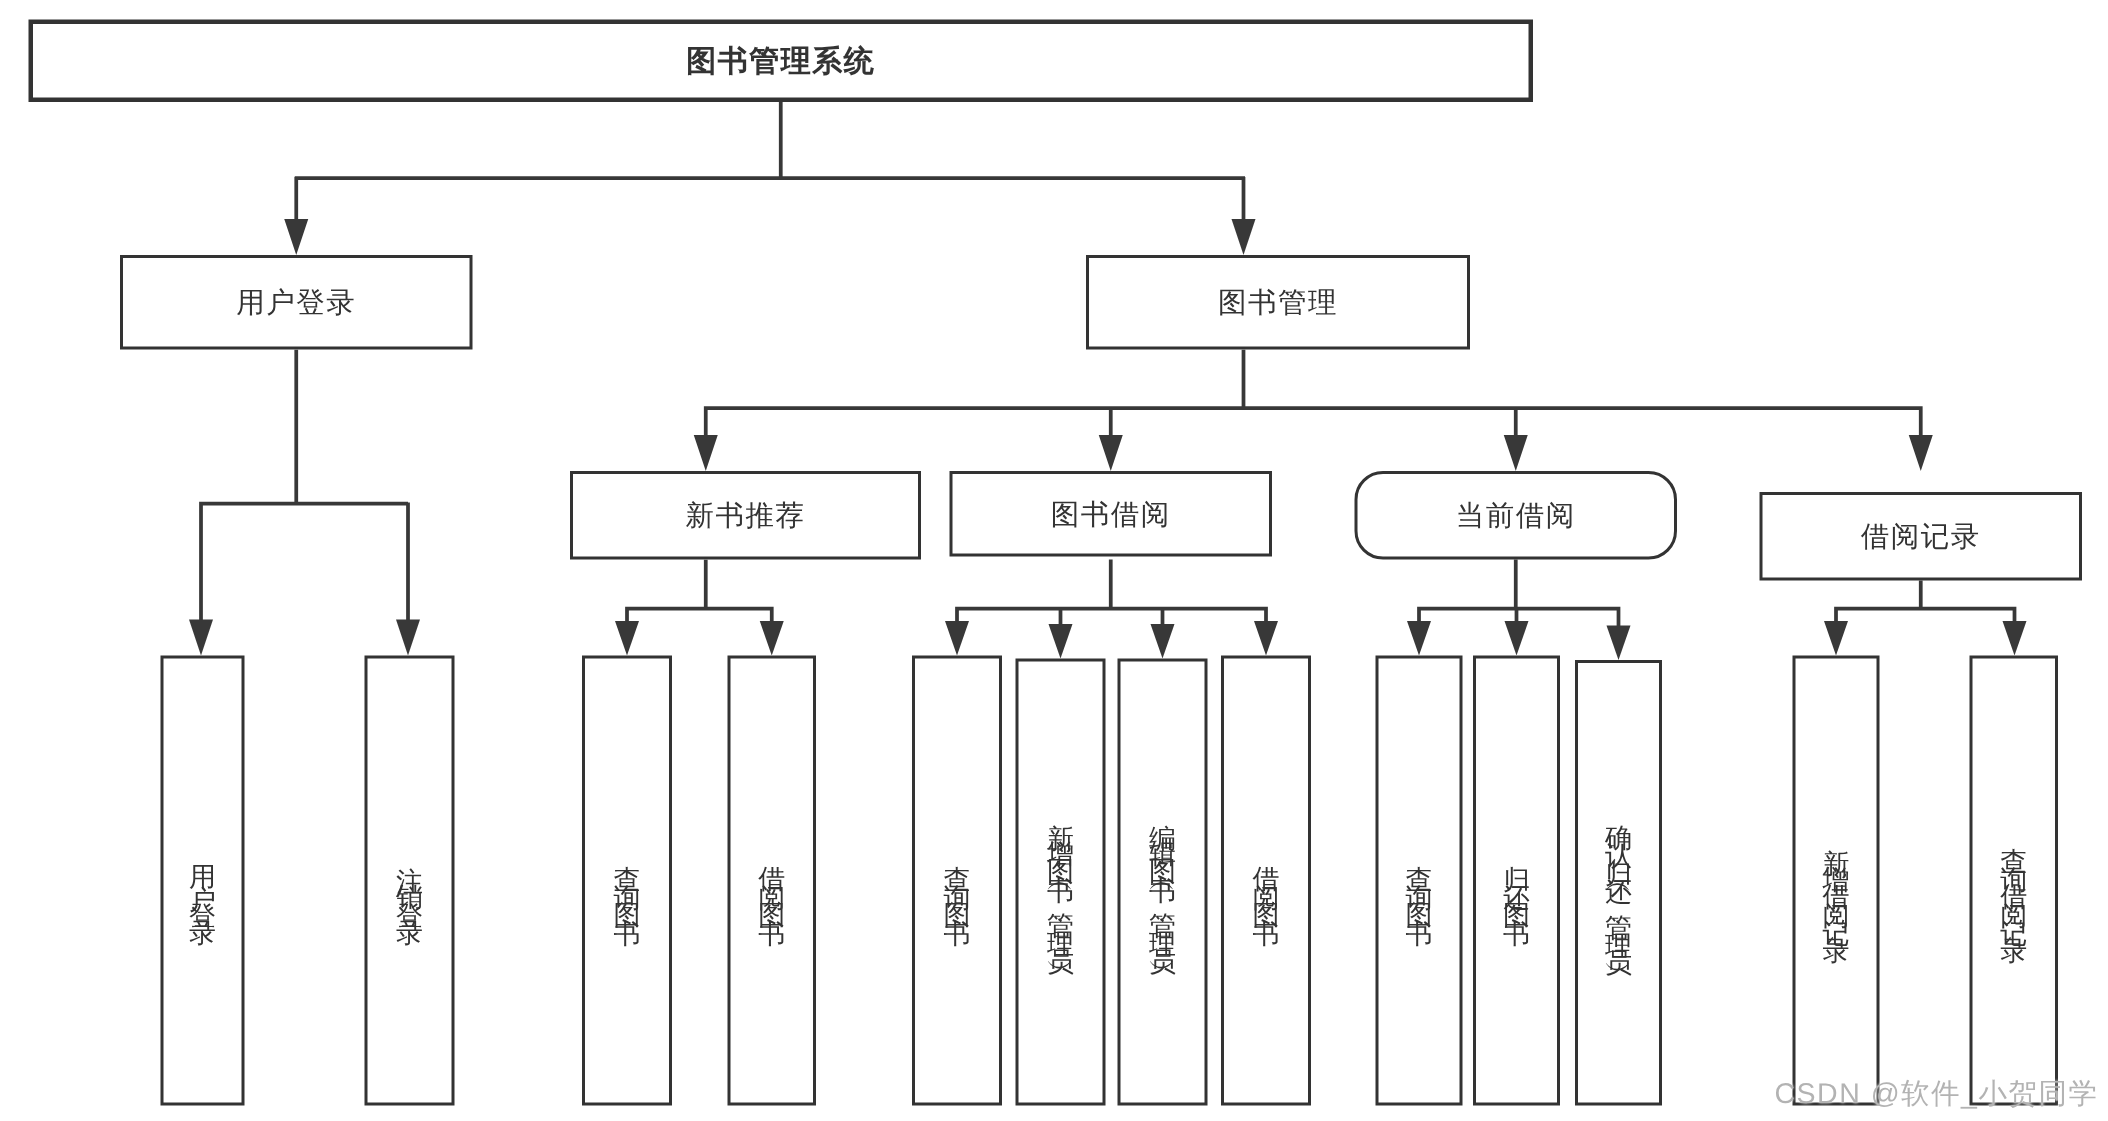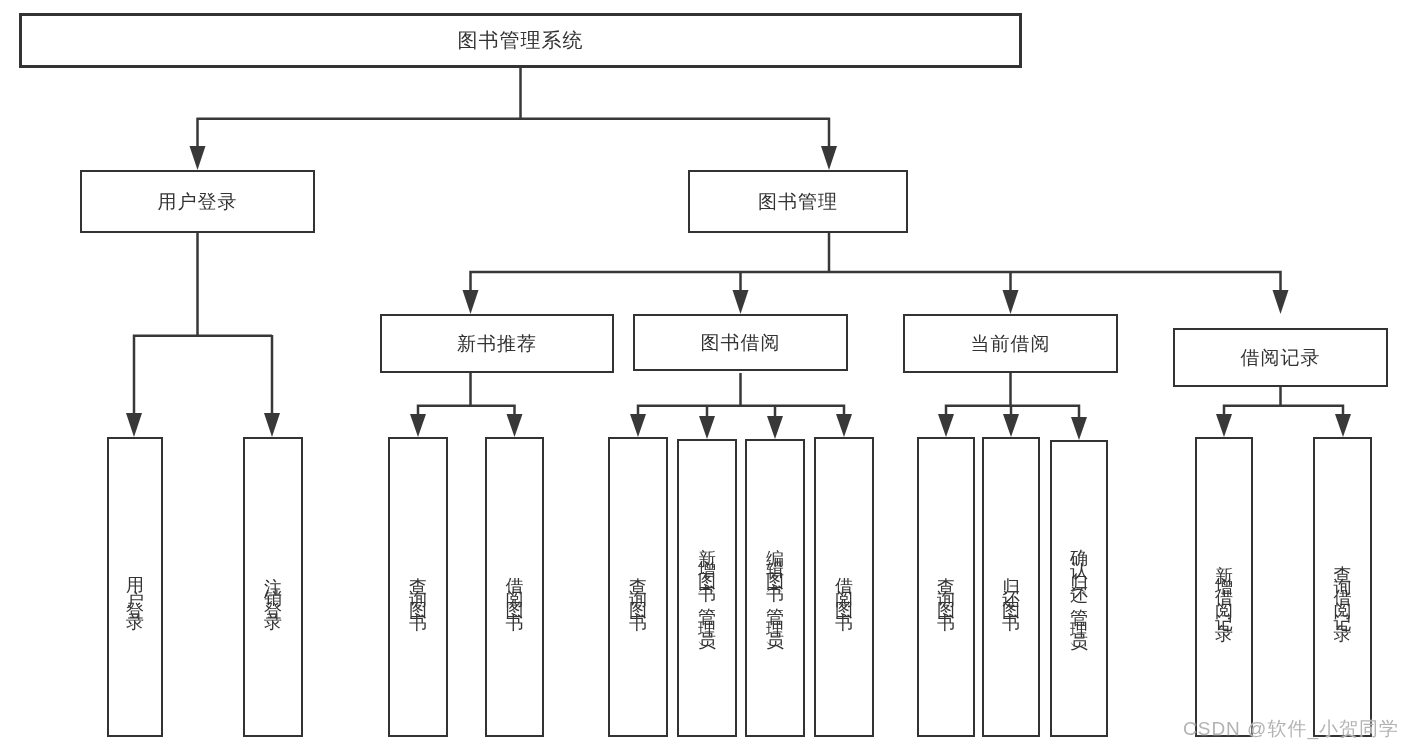--- a/index.html
+++ b/index.html
@@ -90,38 +90,38 @@
       <polygon points="1071,417 1087,417 1079,440"></polygon>
     </g>
 
     <g>
       <path d="M1280.5 373 V406.75 M1222.75 405.75 H1344.25 M1224 406 V419 M1343 406 V419"></path>
       <polygon points="1216,414 1232,414 1224,437"></polygon>
       <polygon points="1335,414 1351,414 1343,437"></polygon>
     </g>
   </svg>
 
-  <div class="node lvl root" style="left:19px;top:13px;width:1003px;height:55px;">
+  <div class="node lvl root" style="left:19px;top:13px;width:1003px;height:55px;font-weight:bold;">
     <span>图书管理系统</span>
   </div>
 
   <div class="node lvl" style="left:80px;top:170px;width:235px;height:63px;">
     <span>用户登录</span>
   </div>
-  <div class="node lvl" style="left:688px;top:170px;width:220px;height:63px;">
+  <div class="node lvl" style="left:724px;top:170px;width:256px;height:63px;">
     <span>图书管理</span>
   </div>
 
   <div class="node lvl" style="left:380px;top:314px;width:234px;height:59px;">
     <span>新书推荐</span>
   </div>
   <div class="node lvl" style="left:633px;top:314px;width:215px;height:57px;">
     <span>图书借阅</span>
   </div>
-  <div class="node lvl" style="left:903px;top:314px;width:215px;height:59px;">
+  <div class="node lvl" style="left:903px;top:314px;width:215px;height:59px;border-radius:19px;">
     <span>当前借阅</span>
   </div>
   <div class="node lvl" style="left:1173px;top:314px;width:215px;height:59px;margin-top:14px;">
     <span>借阅记录</span>
   </div>
 
   <div class="node leaf" style="left:107px;top:437px;width:56px;height:300px;">
     <span>用户登录</span>
   </div>
   <div class="node leaf" style="left:243px;top:437px;width:60px;height:300px;">

